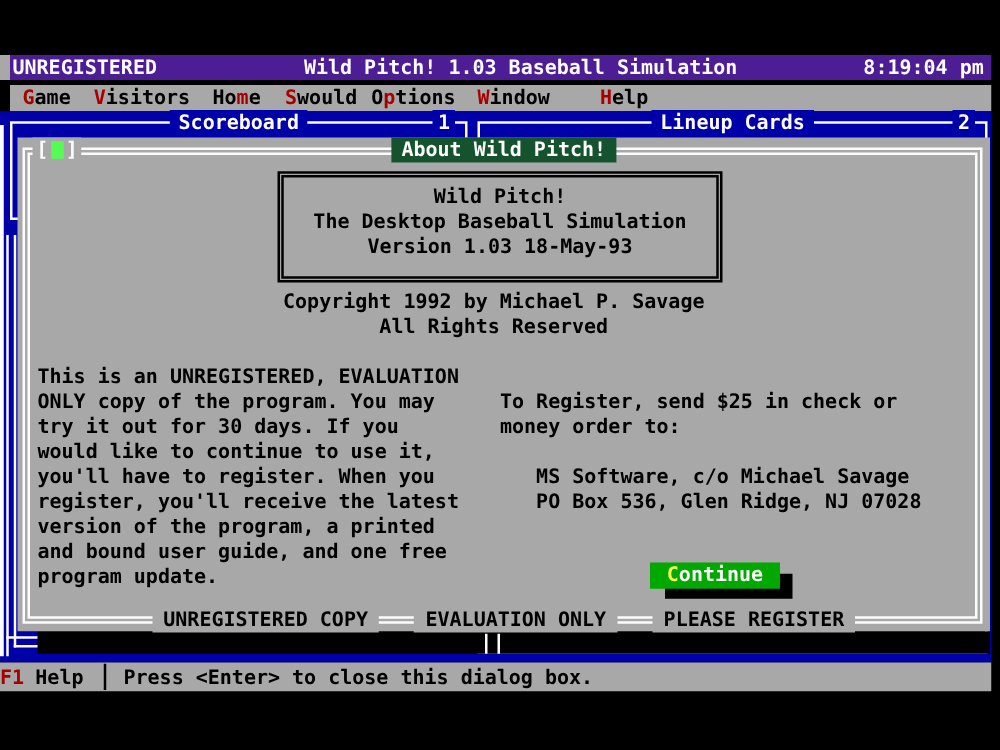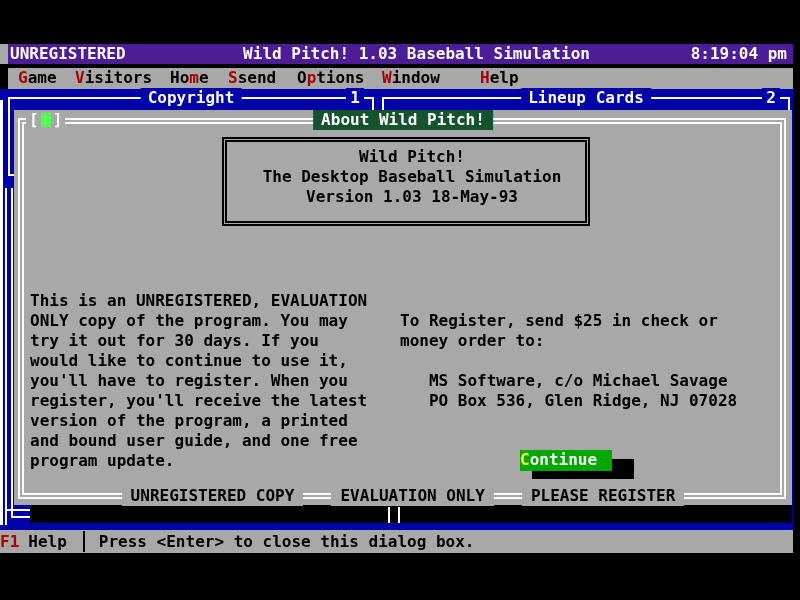--- a/index.html
+++ b/index.html
@@ -31,27 +31,27 @@
 
   
   #dialog{left:14px;top:110px;width:778px;height:395px;background:#A8A8A8;color:#000;}
   #dialog-border{position:absolute;left:4px;right:6px;top:8px;bottom:6px;border:6px double #FCFCFC;}
   #dialog-title{position:absolute;top:0;left:50%;transform:translateX(-50%);height:20px;
                 background:#14532d;color:#FCFCFC;padding:0 8px;white-space:nowrap;z-index:3;}
   #dialog-close{position:absolute;top:0;left:12px;height:20px;background:#A8A8A8;color:#FCFCFC;
                 padding:0 3px;z-index:3;cursor:pointer;display:flex;align-items:center;}
   #dialog-close .sq{display:inline-block;width:10px;height:14px;background:#54FC54;margin:0 2px;}
   #info-box{position:absolute;left:208px;top:27px;width:346px;height:74px;border:5px double #000;
-            text-align:center;padding-top:5px;padding-left:12px;}
+            text-align:center;padding-top:5px;}
   #copyright{position:absolute;left:16px;top:121px;width:730px;text-align:center;white-space:pre;}
   #body-left{position:absolute;left:16px;top:181px;white-space:pre;}
   #body-right{position:absolute;left:386px;top:201px;white-space:pre;}
   #btn-shadow{position:absolute;left:518px;top:349px;width:102px;height:20px;background:#000;}
-  #continue-btn{position:absolute;left:506px;top:340px;width:92px;height:21px;background:#00A800;
-                color:#FCFCFC;text-align:left;cursor:pointer;z-index:2;}
+  #continue-btn{position:absolute;left:506px;top:340px;width:104px;height:21px;background:#00A800;
+                color:#FCFCFC;text-align:center;cursor:pointer;z-index:2;}
   #continue-btn .hotkey{color:#FCFC54;}
   #dialog-footer{position:absolute;left:0;top:376px;width:100%;height:20px;display:flex;
                  justify-content:center;gap:28px;z-index:2;}
   #dialog-footer span{background:#A8A8A8;padding:0 9px;white-space:nowrap;text-align:center;}
 
   
   #statusbar{left:0;top:530px;width:793px;height:23px;background:#A8A8A8;color:#000;
              display:flex;align-items:center;}
   #statusbar .f1{color:#A80000;}
   #statusbar .f1-label{margin-left:9px;}
@@ -66,35 +66,35 @@
     <div class="abs corner"></div>
     <span class="abs" id="title-left">UNREGISTERED</span>
     <span class="abs" id="title-center">Wild Pitch! 1.03 Baseball Simulation</span>
     <span class="abs" id="title-right">8:19:04 pm</span>
   </div>
 
   <div class="abs" id="menubar">
     <span class="menu-item" style="left:10px"><span class="hot">G</span><span>ame</span></span>
     <span class="menu-item" style="left:67px"><span class="hot">V</span><span>isitors</span></span>
     <span class="menu-item" style="left:162px"><span>Ho</span><span class="hot">m</span><span>e</span></span>
-    <span class="menu-item" style="left:220px"><span class="hot">S</span><span>send</span></span>
+    <span class="menu-item" style="left:220px"><span class="hot">S</span><span>would</span></span>
     <span class="menu-item" style="left:289px"><span>O</span><span class="hot">p</span><span>tions</span></span>
     <span class="menu-item" style="left:374px"><span class="hot">W</span><span>indow</span></span>
     <span class="menu-item" style="left:472px"><span class="hot">H</span><span>elp</span></span>
   </div>
 
   <div class="abs" id="desktop">
     <div class="frag" style="left:0;top:11px;width:3px;height:425px;"></div>
     <div class="frag" style="left:5px;top:99px;width:2px;height:337px;"></div>
     <div class="frag" style="left:11px;top:99px;width:2px;height:330px;"></div>
     <div class="frag" style="left:5px;top:420px;width:26px;height:2px;"></div>
     <div class="frag" style="left:11px;top:427px;width:20px;height:2px;"></div>
 
     <div class="win" style="left:8px;top:8px;width:362px;height:75px;">
-      <span class="win-title">Copyright</span>
+      <span class="win-title">Scoreboard</span>
       <span class="win-num" style="right:8px;">1</span>
     </div>
 
     <div class="win" style="left:382px;top:8px;width:404px;height:422px;">
       <span class="win-title">Lineup Cards</span>
       <span class="win-num" style="right:8px;">2</span>
     </div>
 
     <div id="dlg-shadow"></div>
     <div class="tick" style="left:388px;"></div>
@@ -111,20 +111,22 @@
         <span class="sq"></span>
         <span>]</span>
       </span>
 
     <div id="info-box">
       <div>Wild Pitch!</div>
       <div>The Desktop Baseball Simulation</div>
       <div>Version 1.03 18-May-93</div>
     </div>
 
+    <div id="copyright">Copyright 1992 by Michael P. Savage
+All Rights Reserved</div>
 
     <div id="body-left">This is an UNREGISTERED, EVALUATION
 ONLY copy of the program. You may
 try it out for 30 days. If you
 would like to continue to use it,
 you'll have to register. When you
 register, you'll receive the latest
 version of the program, a printed
 and bound user guide, and one free
 program update.</div>

